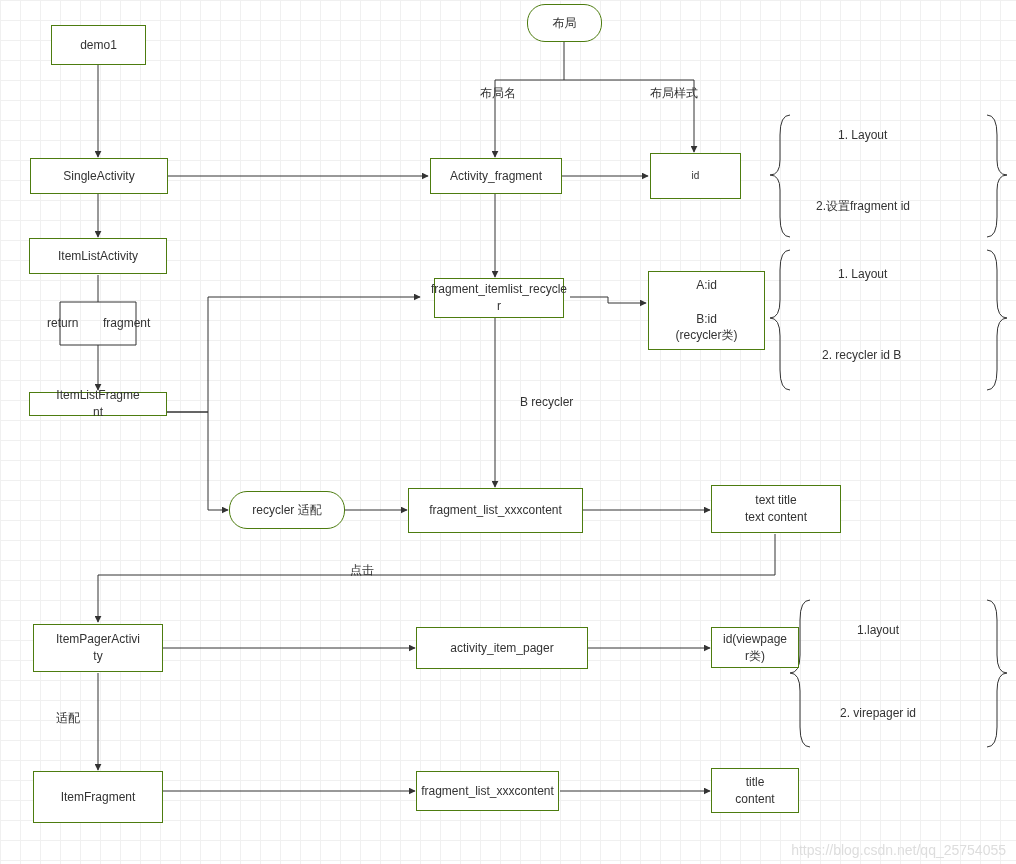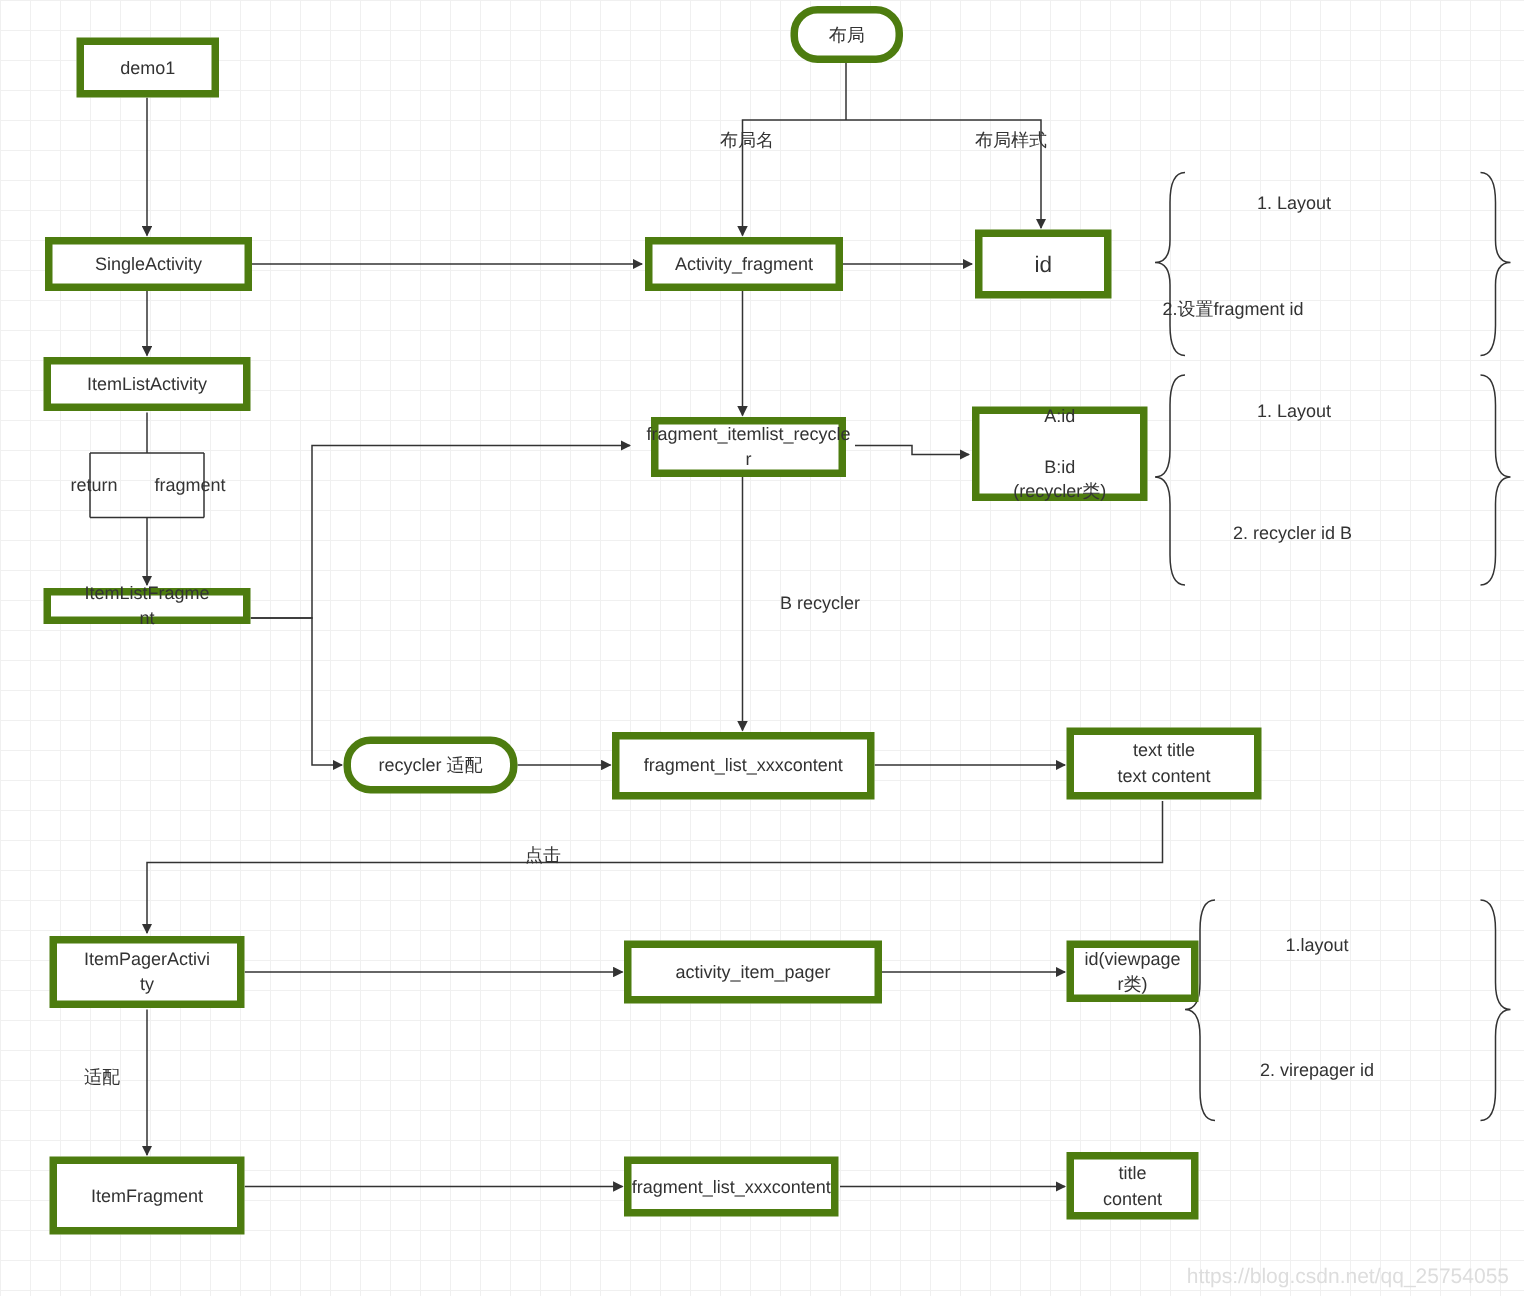--- a/index.html
+++ b/index.html
@@ -10,25 +10,25 @@
     linear-gradient(to right,#f0f0f0 1px,transparent 1px),
     linear-gradient(to bottom,#f0f0f0 1px,transparent 1px);
   background-size:20px 20px;
   position:relative;
   font-family:Arial,"Microsoft YaHei",sans-serif;
   font-size:12px;color:#333;
   overflow:hidden;
 }
 .node{
   position:absolute;box-sizing:border-box;
-  border:5px solid #4d7c0f;background:#fff;
+  border:1px solid #4d7c0f;background:#fff;
   display:flex;align-items:center;justify-content:center;
   text-align:center;padding:4px;line-height:1.4;
 }
-.node.big{font-size:15px}
+.node.big{font-size:10px}
 .rounded{border-radius:18px}
 .txt{position:absolute;background:transparent}
 svg.edges{position:absolute;left:0;top:0;width:1016px;height:864px;pointer-events:none}
 svg.braces{position:absolute;left:0;top:0;width:1016px;height:864px;pointer-events:none}
 .watermark{position:absolute;right:10px;bottom:6px;font-size:14px;color:#ddd}
 </style>
 </head>
 <body>
 
 <svg class="edges">
@@ -100,21 +100,21 @@
 </svg>
 
 <div class="node" style="left:51px;top:25px;width:95px;height:40px">demo1</div>
 <div class="node rounded" style="left:527px;top:4px;width:75px;height:38px">布局</div>
 <div class="node" style="left:30px;top:158px;width:138px;height:36px">SingleActivity</div>
 <div class="node" style="left:430px;top:158px;width:132px;height:36px">Activity_fragment</div>
 <div class="node big" style="left:650px;top:153px;width:91px;height:46px">id</div>
 <div class="node" style="left:29px;top:238px;width:138px;height:36px">ItemListActivity</div>
 <div class="node" style="left:434px;top:278px;width:130px;height:40px;white-space:pre-line">fragment_itemlist_recycle
 r</div>
-<div class="node" style="left:648px;top:271px;width:117px;height:63px;white-space:pre-line">A:id
+<div class="node" style="left:648px;top:271px;width:117px;height:79px;white-space:pre-line">A:id
 
 B:id
 (recycler类)</div>
 <div class="node" style="left:29px;top:392px;width:138px;height:24px;white-space:pre-line">ItemListFragme
 nt</div>
 <div class="node rounded" style="left:229px;top:491px;width:116px;height:38px">recycler 适配</div>
 <div class="node" style="left:408px;top:488px;width:175px;height:45px">fragment_list_xxxcontent</div>
 <div class="node" style="left:711px;top:485px;width:130px;height:48px;white-space:pre-line">text title
 text content</div>
 <div class="node" style="left:33px;top:624px;width:130px;height:48px;white-space:pre-line">ItemPagerActivi
@@ -129,19 +129,19 @@
 
 <div class="txt" style="left:480px;top:85px">布局名</div>
 <div class="txt" style="left:650px;top:85px">布局样式</div>
 <div class="txt" style="left:47px;top:316px">return</div>
 <div class="txt" style="left:103px;top:316px">fragment</div>
 <div class="txt" style="left:520px;top:395px">B recycler</div>
 <div class="txt" style="left:350px;top:562px">点击</div>
 <div class="txt" style="left:56px;top:710px">适配</div>
 
 <div class="txt" style="left:838px;top:128px">1. Layout</div>
-<div class="txt" style="left:775px;top:198px">2.设置fragment id</div>
+<div class="txt" style="left:816px;top:198px">2.设置fragment id</div>
 <div class="txt" style="left:838px;top:267px">1. Layout</div>
 <div class="txt" style="left:822px;top:348px">2. recycler id B</div>
 <div class="txt" style="left:857px;top:623px">1.layout</div>
 <div class="txt" style="left:840px;top:706px">2. virepager id</div>
 
 <div class="watermark">https://blog.csdn.net/qq_25754055</div>
 
 </body></html>

